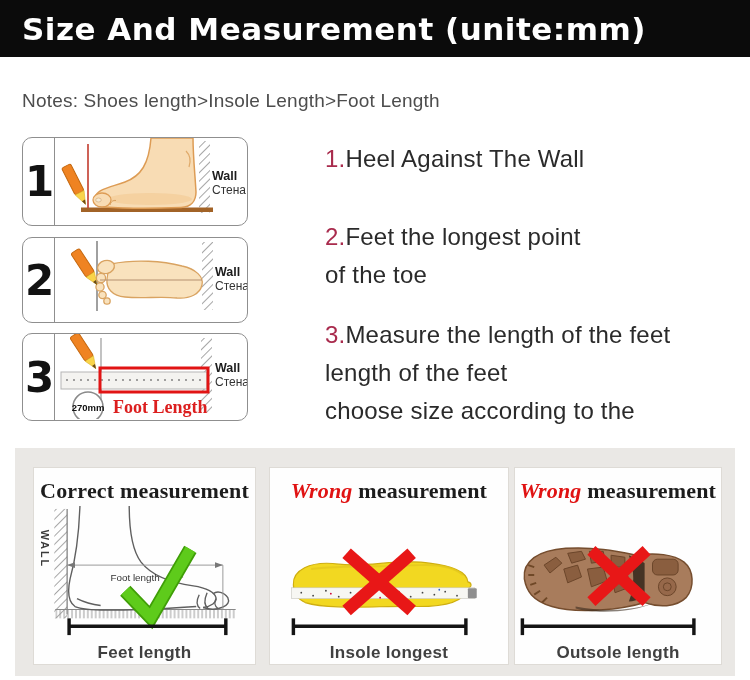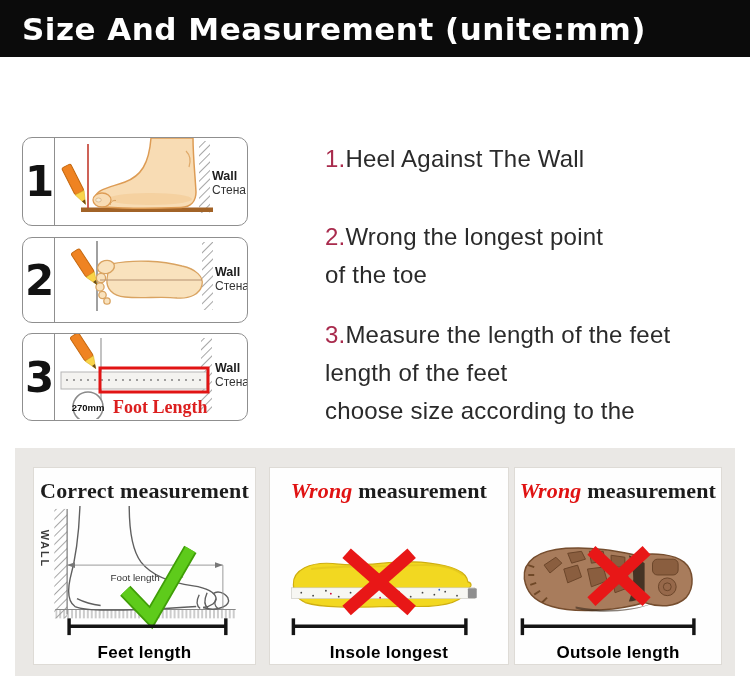--- a/index.html
+++ b/index.html
@@ -23,21 +23,21 @@
   .instr{position:absolute;left:325px;width:432px;color:#2a2a2a;font-size:24px;}
   .iline{line-height:38px;white-space:nowrap;letter-spacing:.2px;}
   .inum{color:#a92b4d;}
   
   .compare{position:absolute;left:15px;top:448px;width:720px;height:228px;background:#eae8e5;}
   .cpanel{position:absolute;top:20px;height:196px;background:#fefefe;box-shadow:0 0 0 1px #dedbd6;}
   .ctitle{margin-top:10px;text-align:center;font-family:"Liberation Serif",serif;
           font-weight:bold;font-size:22px;color:#1c1c1c;letter-spacing:.2px;}
   .tw.wrong{color:#e01212;font-style:italic;}
   .cpanel svg{display:block;margin:0 auto;}
-  .clabel{text-align:center;font-weight:bold;font-size:17px;color:#000000;letter-spacing:.3px;margin-top:1px;}
+  .clabel{text-align:center;font-weight:bold;font-size:17px;color:#404040;letter-spacing:.3px;margin-top:1px;}
   .svgdefs{position:absolute;width:0;height:0;}
 </style>
 </head>
 <body>
 
 <svg class="svgdefs" aria-hidden="true">
   <defs>
     <pattern id="hatch" width="6" height="6" patternUnits="userSpaceOnUse" patternTransform="rotate(45)">
       <line x1="0" y1="0" x2="0" y2="6" stroke="#8f8f8f" stroke-width="1.6"></line>
     </pattern>
@@ -45,20 +45,21 @@
       <line x1="1" y1="0" x2="1" y2="9" stroke="#9a9a9a" stroke-width="1"></line>
     </pattern>
   </defs>
 </svg>
 
 <div class="page">
 
   <div class="header">
     <div class="title">Size And Measurement (unite:mm)</div>
   </div>
+  <div class="notes">Notes: Shoes length&gt;Insole Length&gt;Foot Length</div>
 
   <div class="step" style="top:137px;height:89px">
     <div class="step-num">1</div>
     <div class="step-art">
       <svg width="192" height="85" viewBox="0 0 192 85">
         <rect x="144" y="3" width="11" height="72" fill="url(#hatch)"></rect>
         <rect x="26" y="69.5" width="132" height="4.5" fill="#a26327"></rect>
         <line x1="33" y1="6" x2="33" y2="70" stroke="#c23b2e" stroke-width="1.6"></line>
         <g>
           <path d="M96 0 C94 26,86 38,70 44 C56 49,44 51,41 57 C38 63,41 68.5,49 69 C70 70.5,100 70.5,126 69.5 C136 69,141 63,141 54 C140 36,138 18,138 0 Z" fill="#f8dcb4" stroke="#dd9c55" stroke-width="1.5"></path>
@@ -148,21 +149,21 @@
         <text x="160" y="38" font-size="12.5" font-weight="bold" fill="#1d1d1d">Wall</text>
         <text x="160" y="52" font-size="12" fill="#333">Стена</text>
       </svg>
     </div>
   </div>
 
   <div class="instr" style="top:140px">
     <div class="iline"><span class="inum">1.</span><span>Heel Against The Wall</span></div>
   </div>
   <div class="instr" style="top:218px">
-    <div class="iline"><span class="inum">2.</span><span>Wrong the longest point</span></div>
+    <div class="iline"><span class="inum">2.</span><span>Feet the longest point</span></div>
     <div class="iline">of the toe</div>
   </div>
   <div class="instr" style="top:316px">
     <div class="iline"><span class="inum">3.</span><span>Measure the length of the feet</span></div>
     <div class="iline">length of the feet</div>
     <div class="iline">choose size according to the</div>
   </div>
 
   <div class="compare">
 

